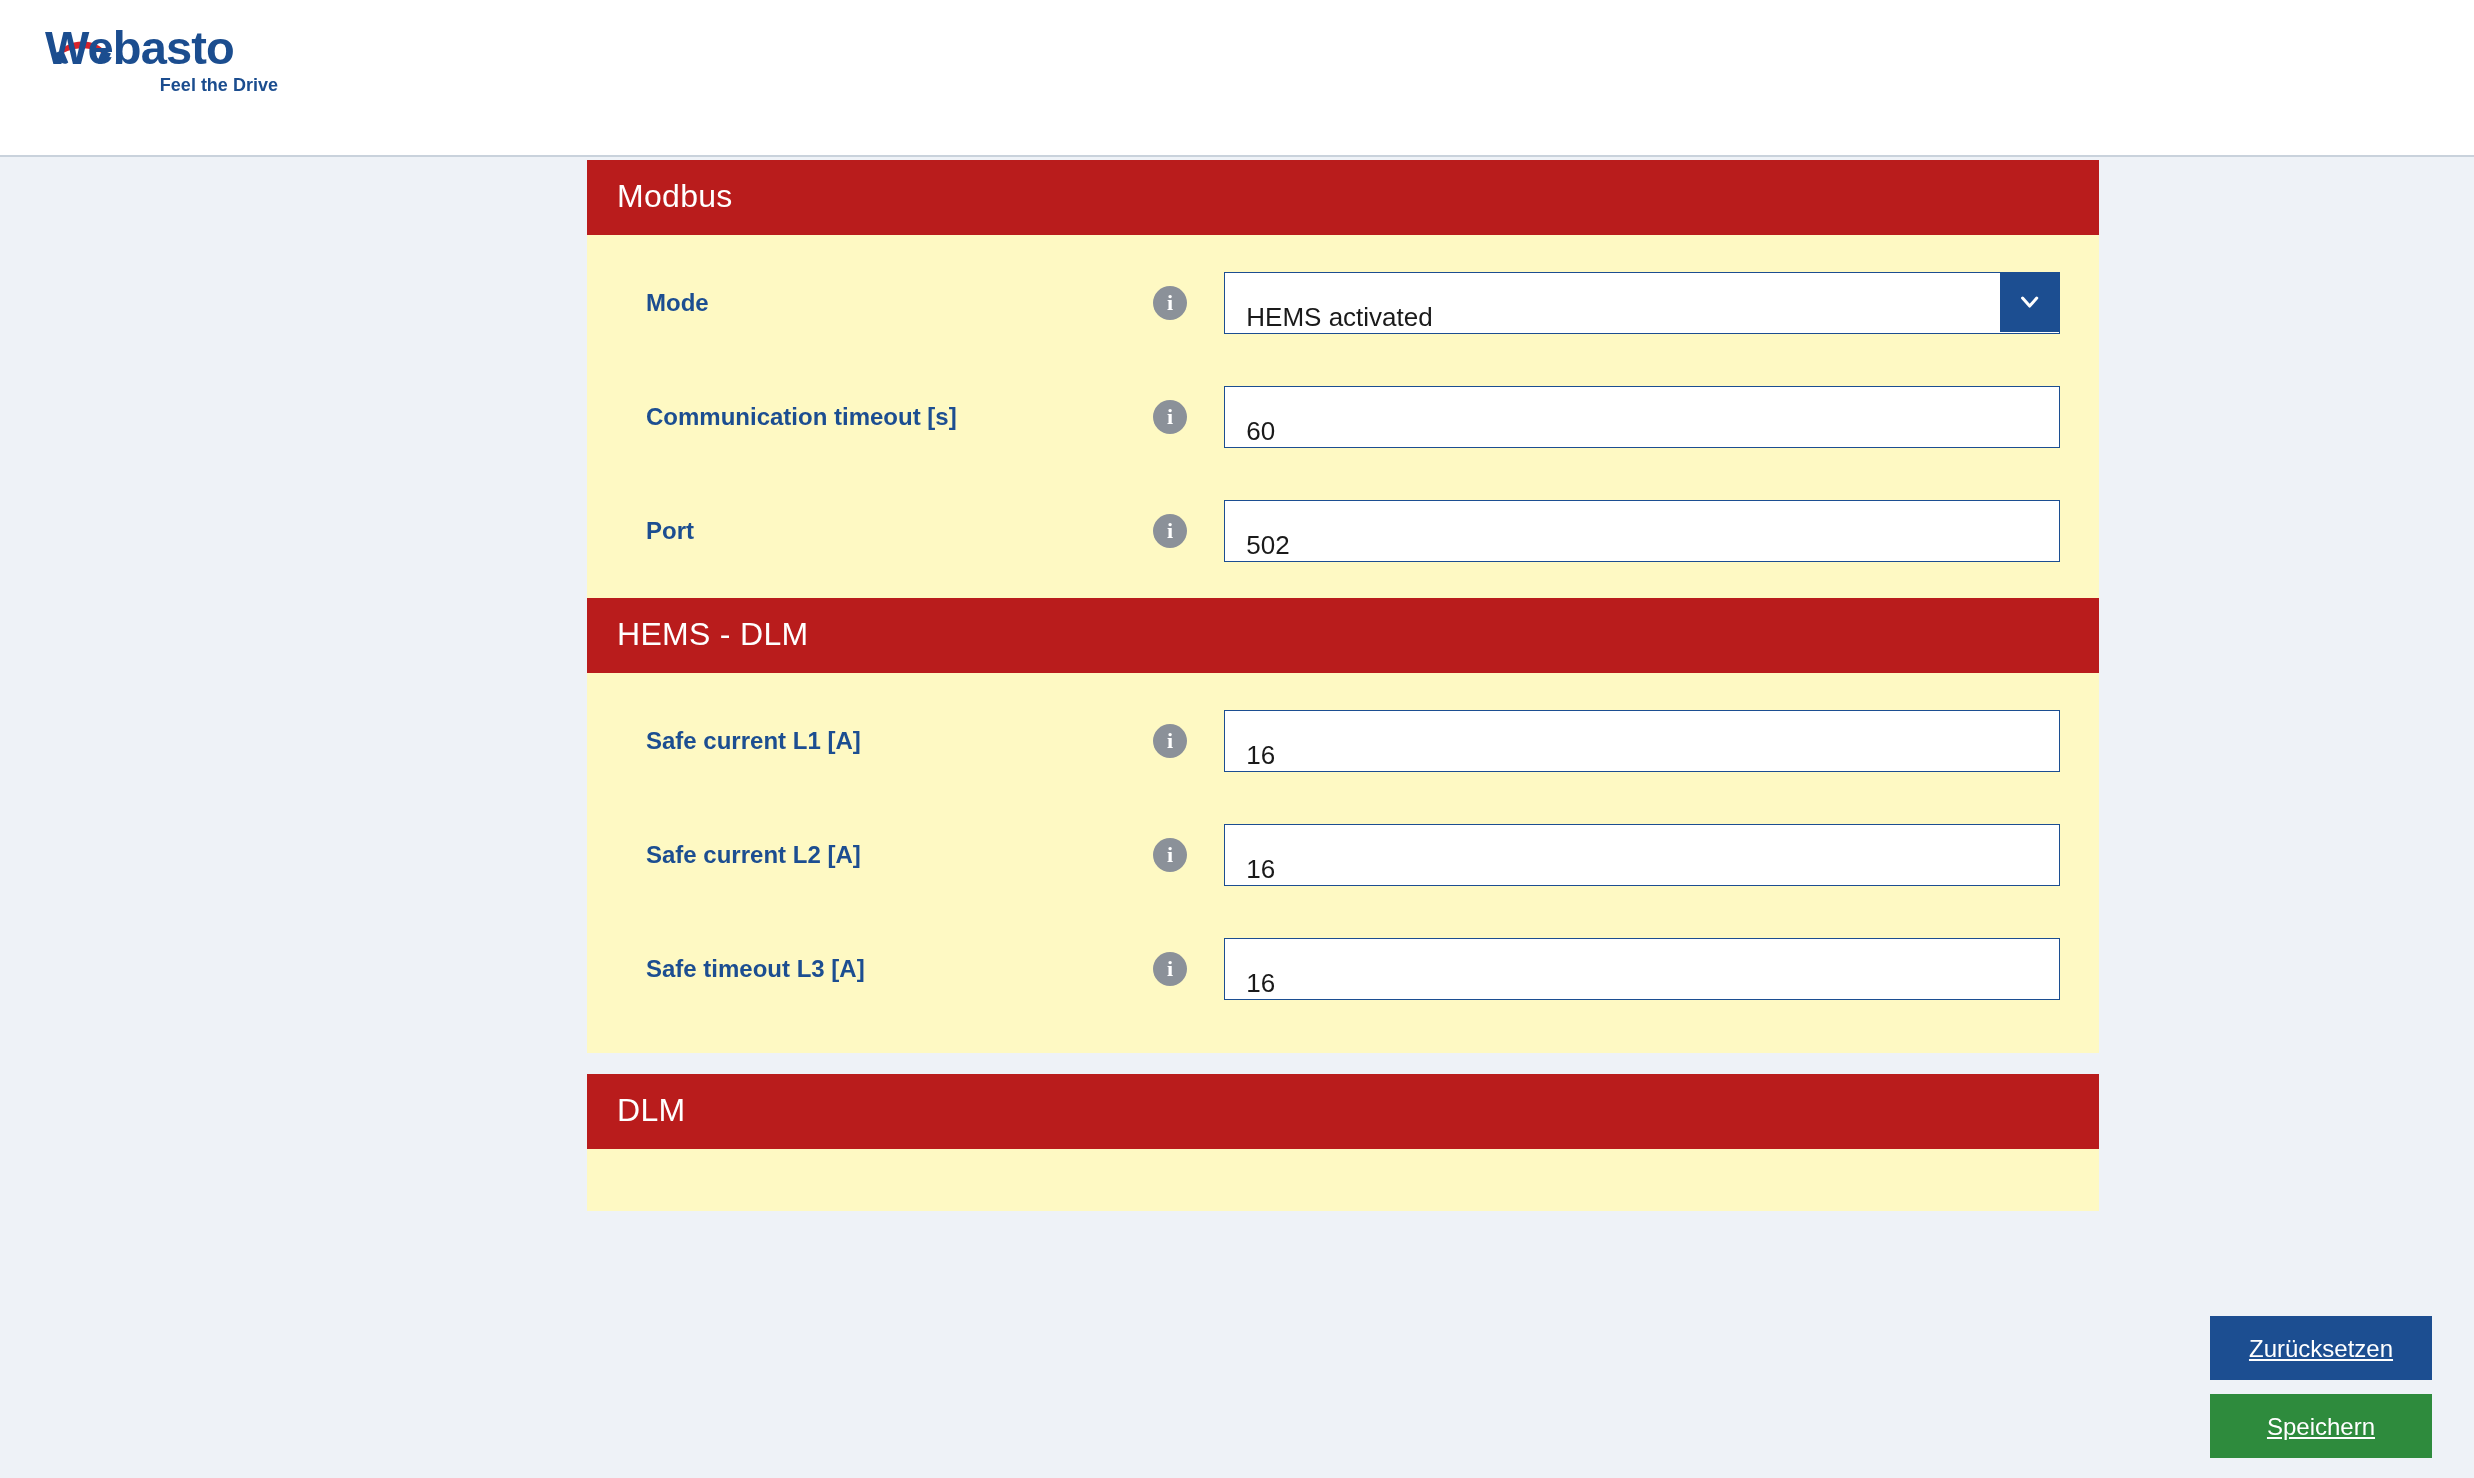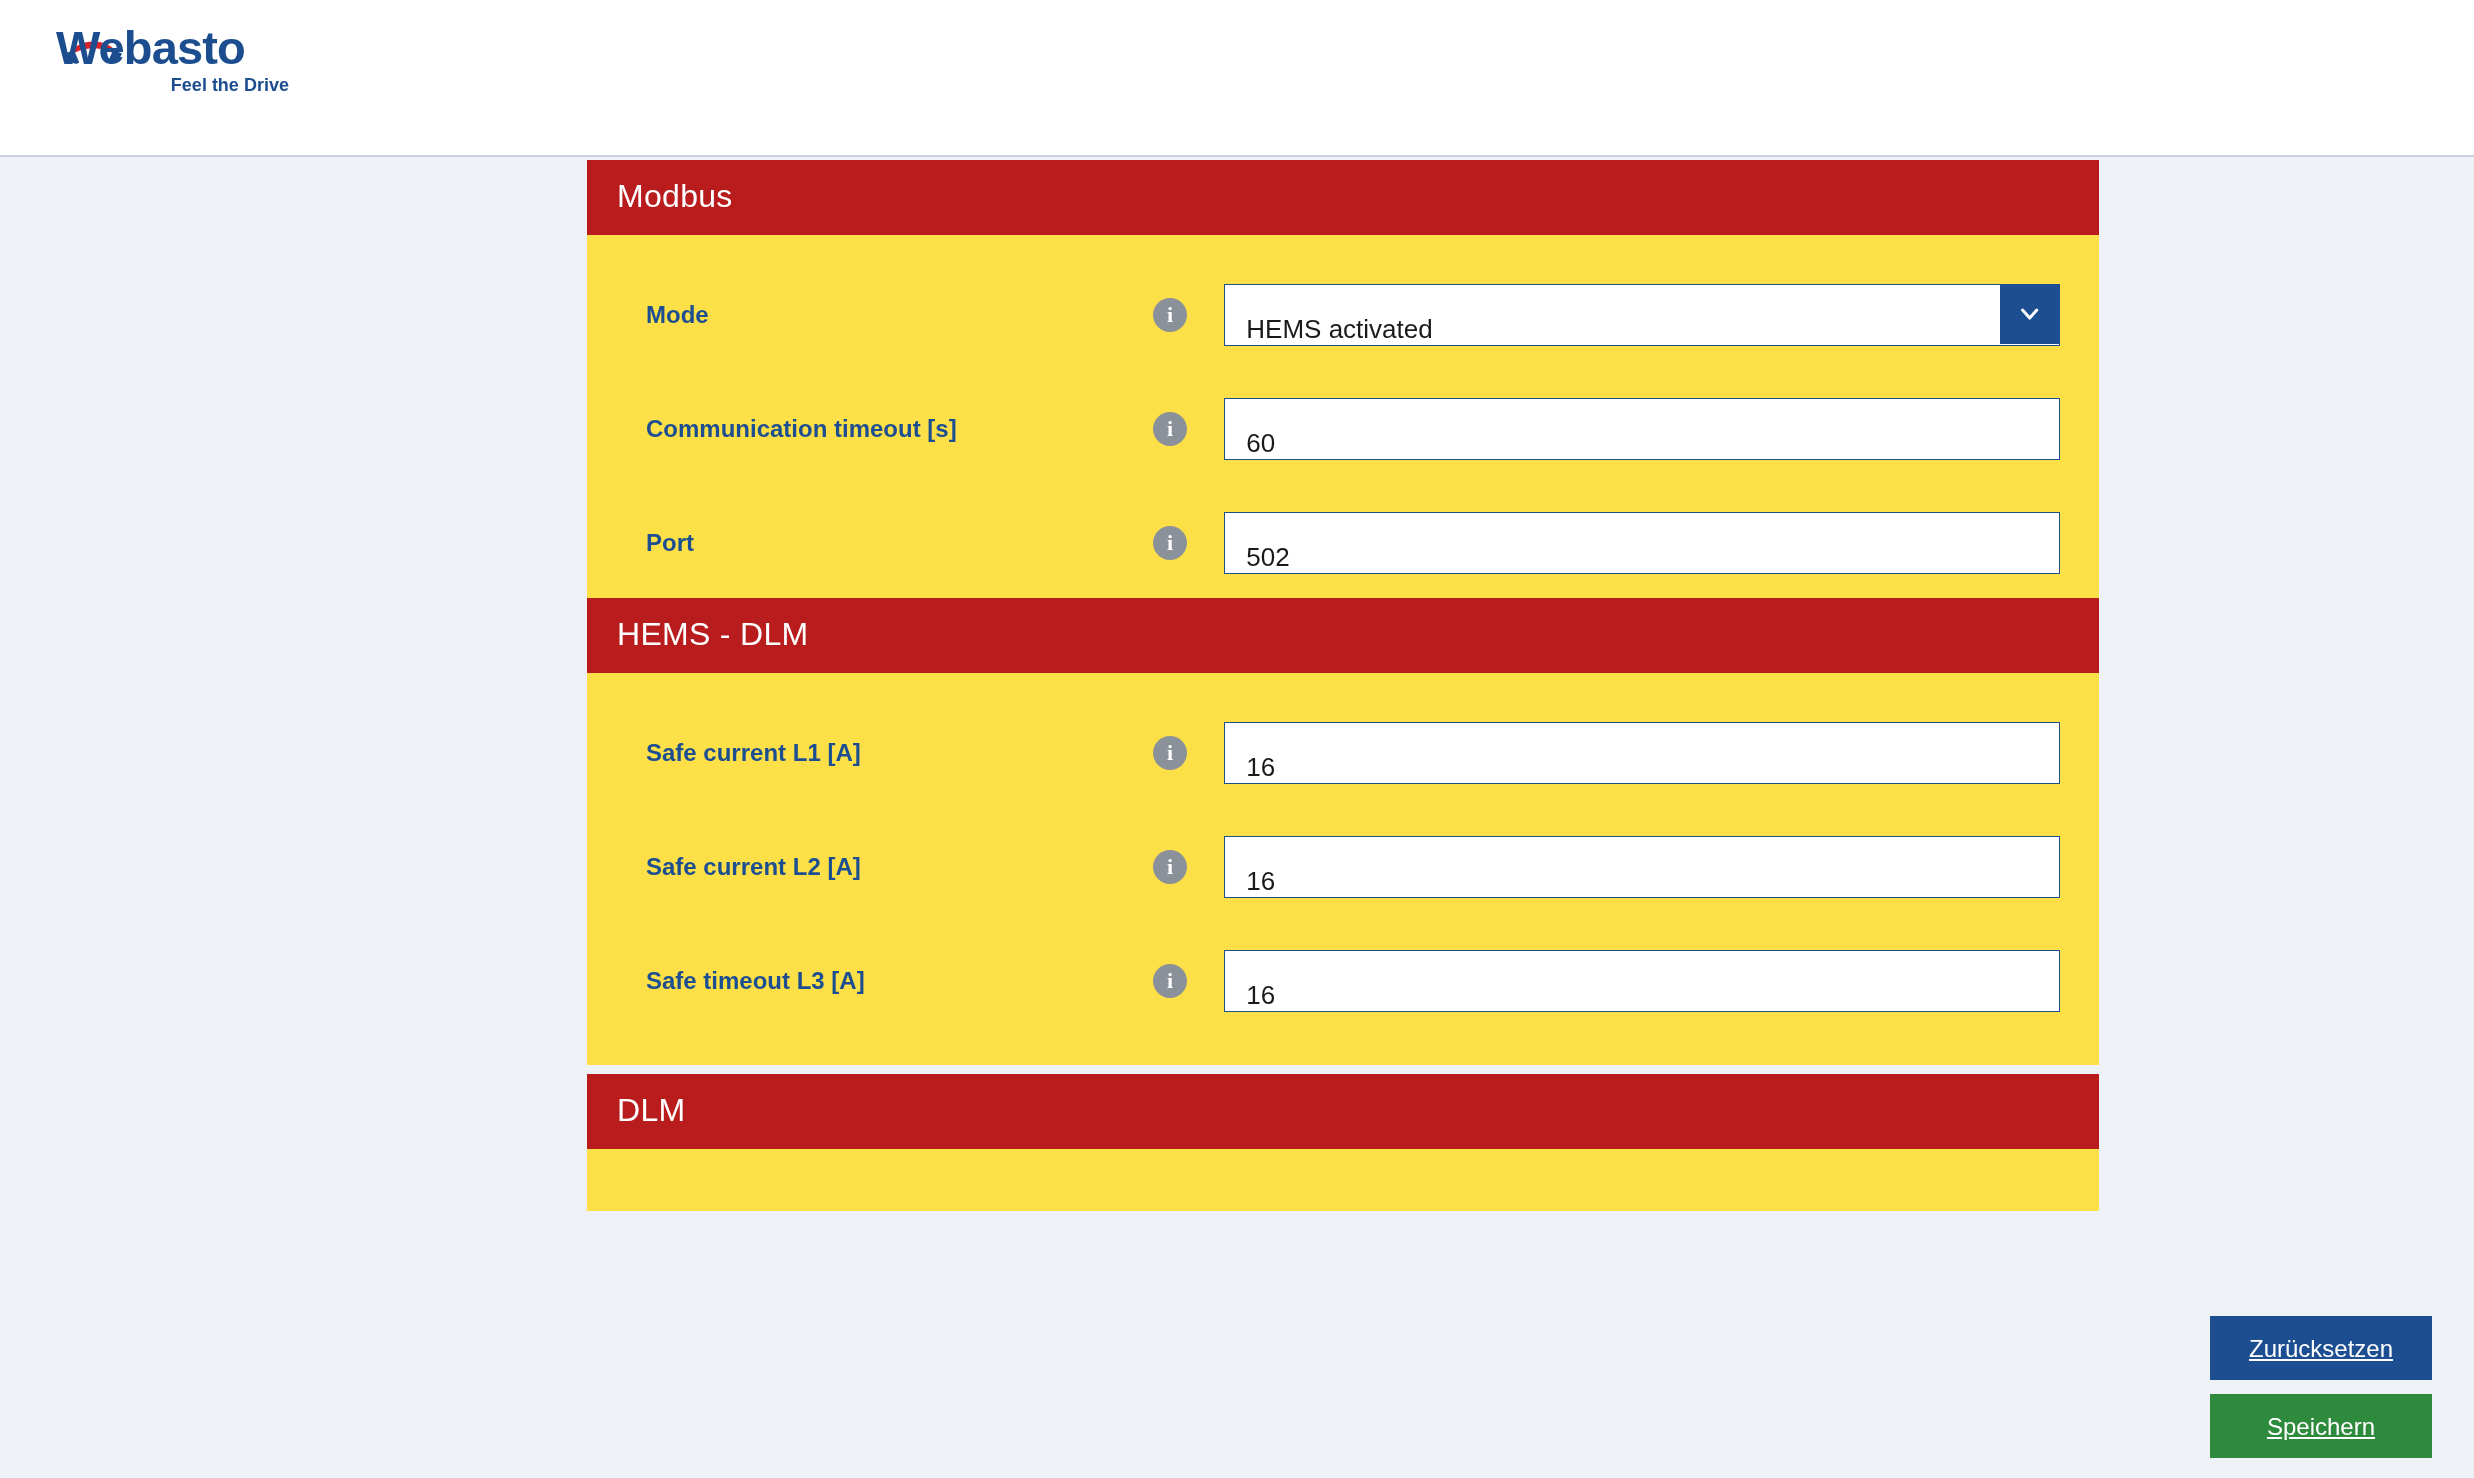--- a/index.html
+++ b/index.html
@@ -23,21 +23,21 @@
   .header {
     position: absolute;
     top: 0; left: 0;
     width: 2475px;
     height: 157px;
     background: #ffffff;
     border-bottom: 2.7px solid #c9d2dc;
   }
   .logo-wrap {
     position: absolute;
-    left: 38px;
+    left: 27px;
     top: 19.6px;
     width: 258px;
     height: 98px;
     text-align: center;
   }
   .logo-arc {
     position: absolute;
     left: 27px;
     top: 12.5px;
     width: 57px;
@@ -111,22 +111,22 @@
   }
   .panel-title {
     background: #b91c1c;
     color: #ffffff;
     font-size: 32px;
     padding: 18px 30px 19.6px 30px;
     font-weight: normal;
     letter-spacing: 0.3px;
   }
   .panel-body {
-    background: #fde047;
-    padding: 23px 0 27px 0;
+    background: #fef9c3;
+    padding: 11px 0 27px 0;
   }
   .row {
     display: flex;
     align-items: center;
     height: 114px;
     padding-left: 59px;
   }
   .row-label {
     width: 507px;
     font-size: 24px;

